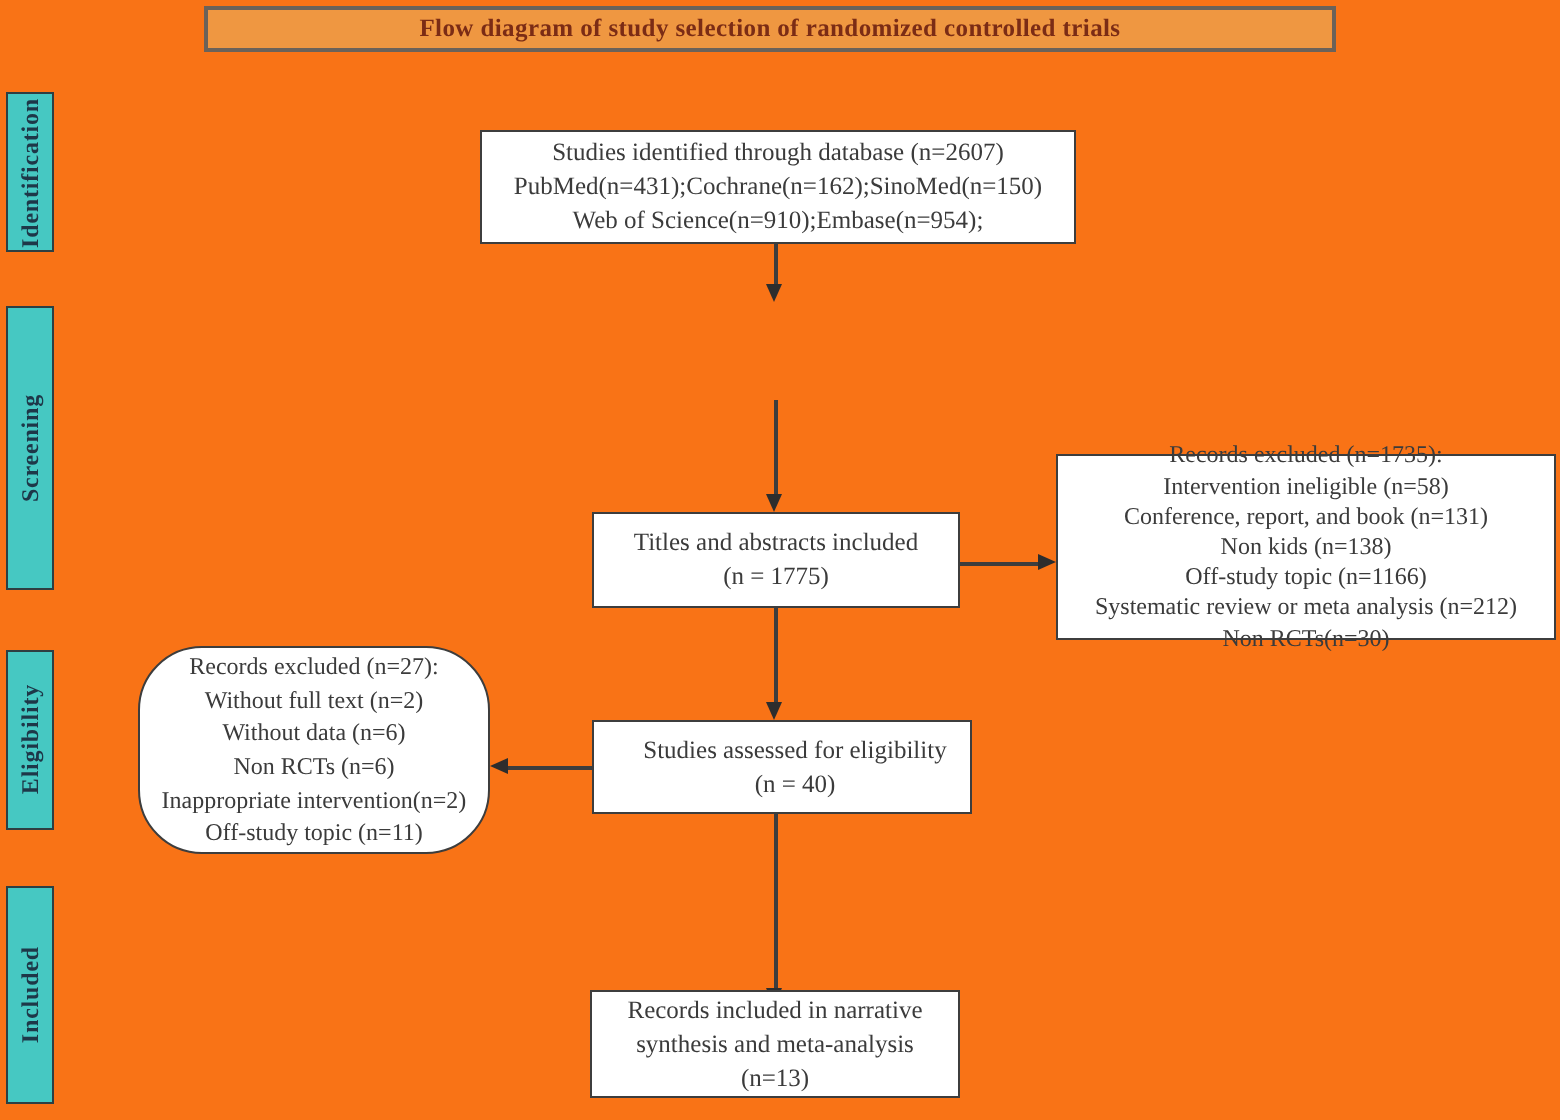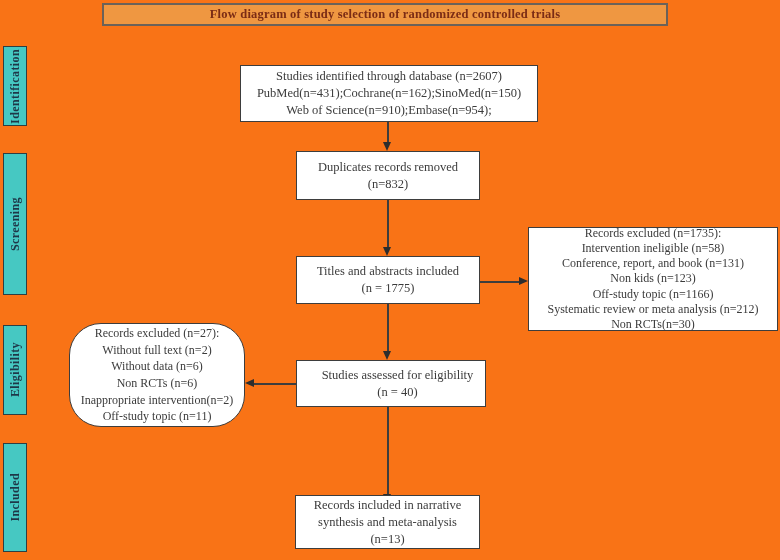--- a/index.html
+++ b/index.html
@@ -89,41 +89,37 @@
 
   <div class="fbox" style="left:240px; top:65px; width:298px; height:57px;align-items:center;">
     <div>Studies identified through database (n=2607)</div>
     <div>PubMed(n=431);Cochrane(n=162);SinoMed(n=150)</div>
     <div>Web of Science(n=910);Embase(n=954);</div>
   </div>
 
   <div class="vline" style="left:387px; top:122px; height:21px;"></div>
   <div class="ah ah-down" style="left:383px; top:142px;"></div>
 
-  <div class="fbox" style="left:296px; top:151px; width:184px; height:49px;">
-    <div>Duplicates records removed</div>
-    <div>(n=832)</div>
-  </div>
 
   <div class="vline" style="left:387px; top:200px; height:47px;"></div>
   <div class="ah ah-down" style="left:383px; top:247px;"></div>
 
   <div class="fbox" style="left:296px; top:256px; width:184px; height:48px;">
     <div>Titles and abstracts included</div>
     <div>(n = 1775)</div>
   </div>
 
   <div class="hline" style="left:480px; top:281px; width:40px;"></div>
   <div class="ah ah-right" style="left:519px; top:277px;"></div>
 
-  <div class="fbox small-lines" style="left:528px; top:227px; width:250px; height:104px;">
+  <div class="fbox small-lines" style="left:528px; top:227px; width:250px; height:93px;">
     <div>Records excluded (n=1735):</div>
     <div>Intervention ineligible (n=58)</div>
     <div>Conference, report, and book (n=131)</div>
-    <div>Non kids (n=123)</div>
+    <div>Non kids (n=138)</div>
     <div>Off-study topic (n=1166)</div>
     <div>Systematic review or meta analysis (n=212)</div>
     <div>Non RCTs(n=30)</div>
   </div>
 
   <div class="vline" style="left:387px; top:304px; height:47px;"></div>
   <div class="ah ah-down" style="left:383px; top:351px;"></div>
 
   <div class="fbox" style="left:296px; top:360px; width:190px; height:47px;padding-left:13px;">
     <div>Studies assessed for eligibility</div>

